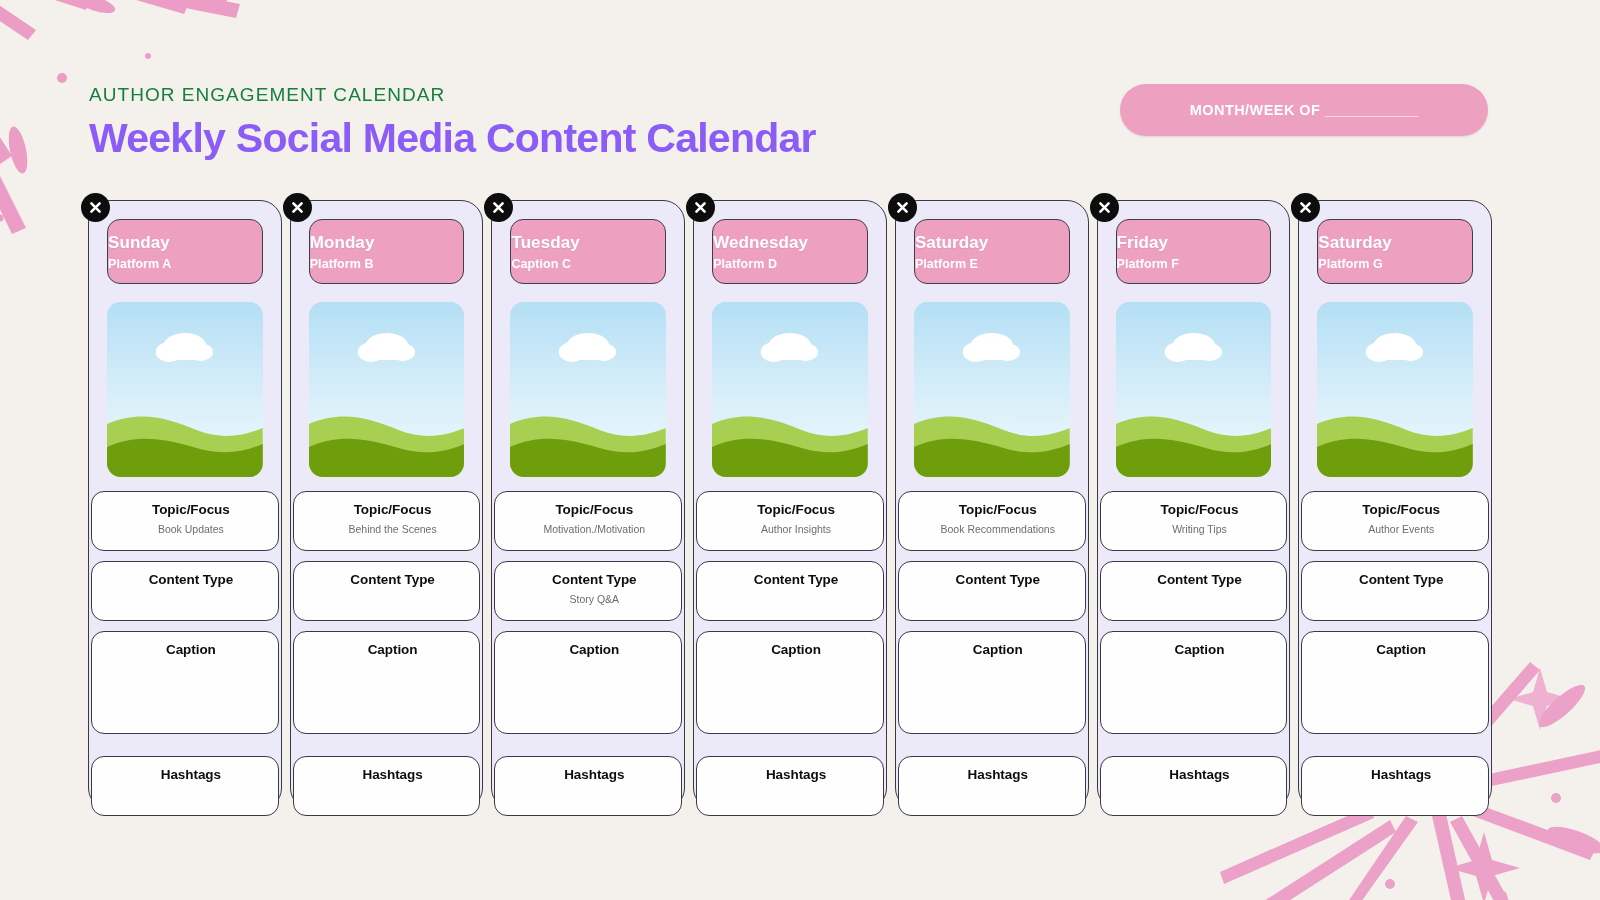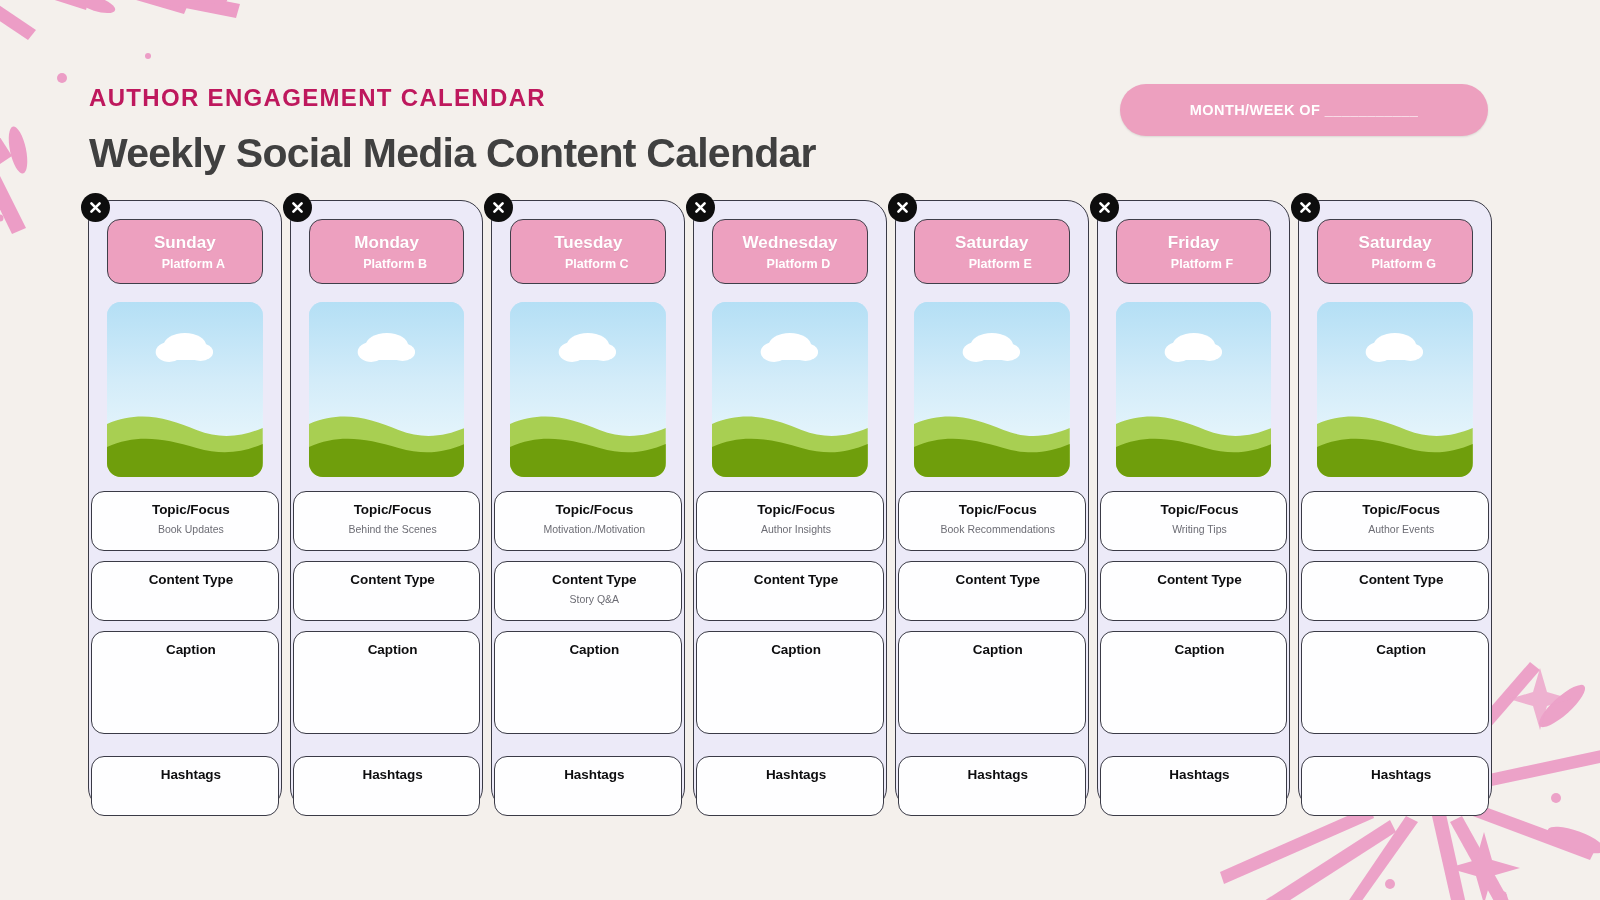--- a/index.html
+++ b/index.html
@@ -26,32 +26,32 @@
   .deco-br { right: -30px; bottom: -40px; width: 420px; height: 330px; }
 
   
   .header {
     position: absolute;
     top: 84px;
     left: 89px;
     z-index: 3;
   }
   .eyebrow {
-    font-size: 24px;
+    font-size: 19px;
     letter-spacing: 0.055em;
-    color: #be185d;
-    font-weight: 700;
+    color: #15803d;
+    font-weight: 400;
     white-space: nowrap;
   }
   .maintitle {
-    margin-top: 18px;
+    margin-top: 9px;
     font-size: 41px;
     font-weight: 700;
     letter-spacing: -0.018em;
-    color: #404040;
+    color: #8b5cf6;
     white-space: nowrap;
   }
 
   .weekpill {
     position: absolute;
     top: 84px;
     right: 112px;
     width: 368px;
     height: 52px;
     border-radius: 26px;
@@ -105,36 +105,35 @@
 
   .dayhead {
     margin: 0 auto;
     width: calc(100% - 36px);
     height: 65px;
     background: #eda0bf;
     border: 1.3px solid #3f3f4a;
     border-radius: 13px;
     display: flex;
     flex-direction: column;
-    align-items: center;
+    align-items: flex-start;
     justify-content: center;
     gap: 4px;
     color: #ffffff;
   }
   .dayname {
     font-size: 17px;
     font-weight: 700;
     letter-spacing: 0.005em;
     text-shadow: 0 1px 1px rgba(0,0,0,0.07);
   }
   .platform {
     font-size: 12.5px;
     font-weight: 700;
     letter-spacing: 0.005em;
-    margin-left: 17px;
   }
 
   
   .thumb {
     margin: 18px auto 0 auto;
     width: calc(100% - 36px);
     height: 175px;
     border-radius: 14px;
     overflow: hidden;
     position: relative;
@@ -347,21 +346,21 @@
     </div>
     <div class="daycard">
     <div class="closebadge">
       <svg width="15" height="15" viewBox="0 0 15 15" aria-hidden="true">
         <path d="M3.4 3.4 L11.6 11.6 M11.6 3.4 L3.4 11.6" stroke="#ffffff" stroke-width="2.6" stroke-linecap="round"></path>
       </svg>
     </div>
 
     <div class="dayhead">
       <div class="dayname">Tuesday</div>
-      <div class="platform">Platform C</div>
+      <div class="platform">Caption C</div>
     </div>
 
     <div class="thumb">
   <svg viewBox="0 0 160 175" preserveAspectRatio="none">
     <defs>
       <linearGradient id="sky" x1="0" y1="0" x2="0" y2="1">
         <stop offset="0%" stop-color="#b4dff5"></stop>
         <stop offset="45%" stop-color="#d3ecf9"></stop>
         <stop offset="100%" stop-color="#f0fafd"></stop>
       </linearGradient>

